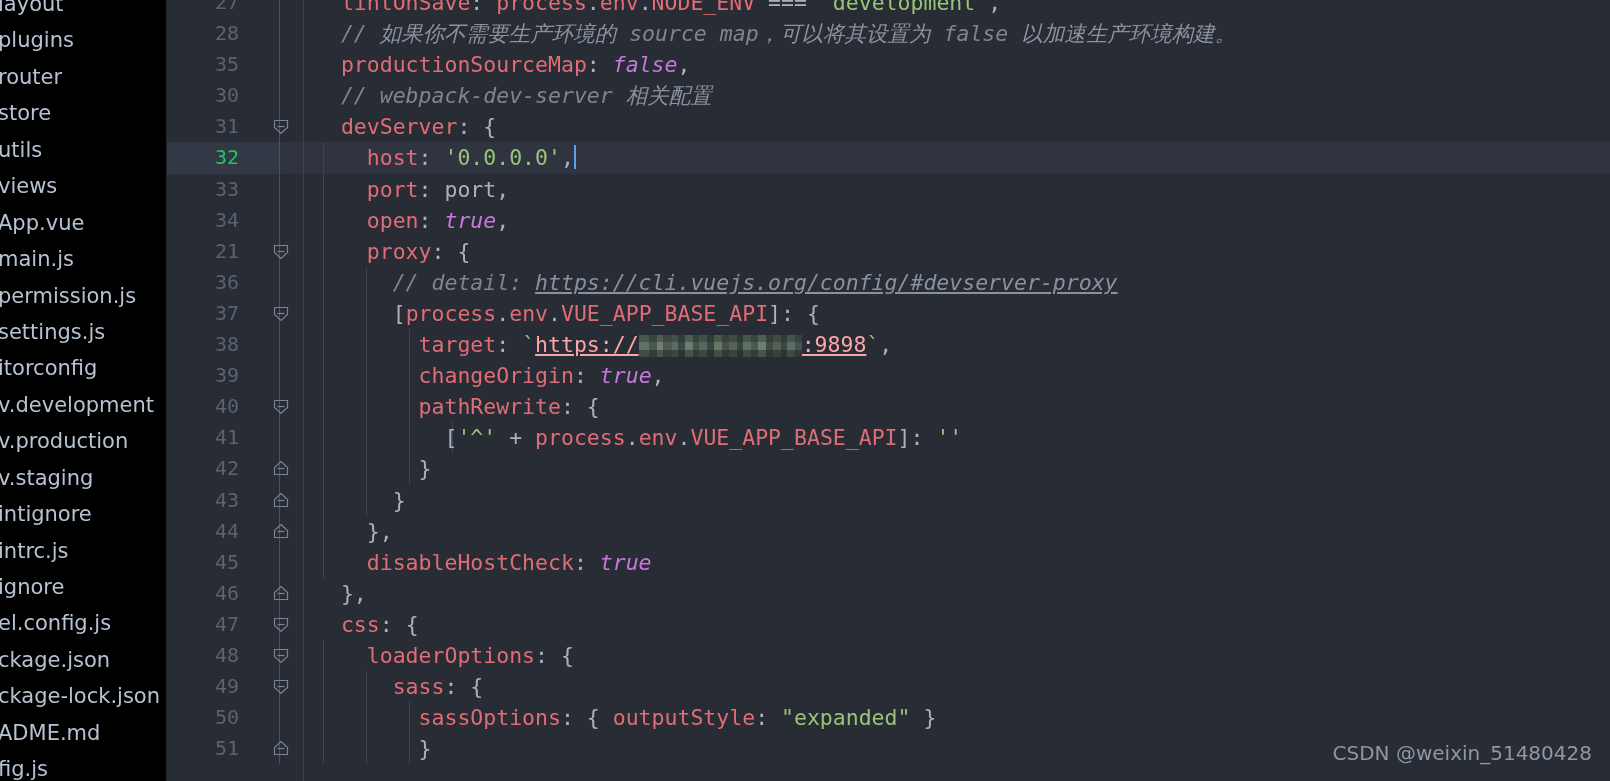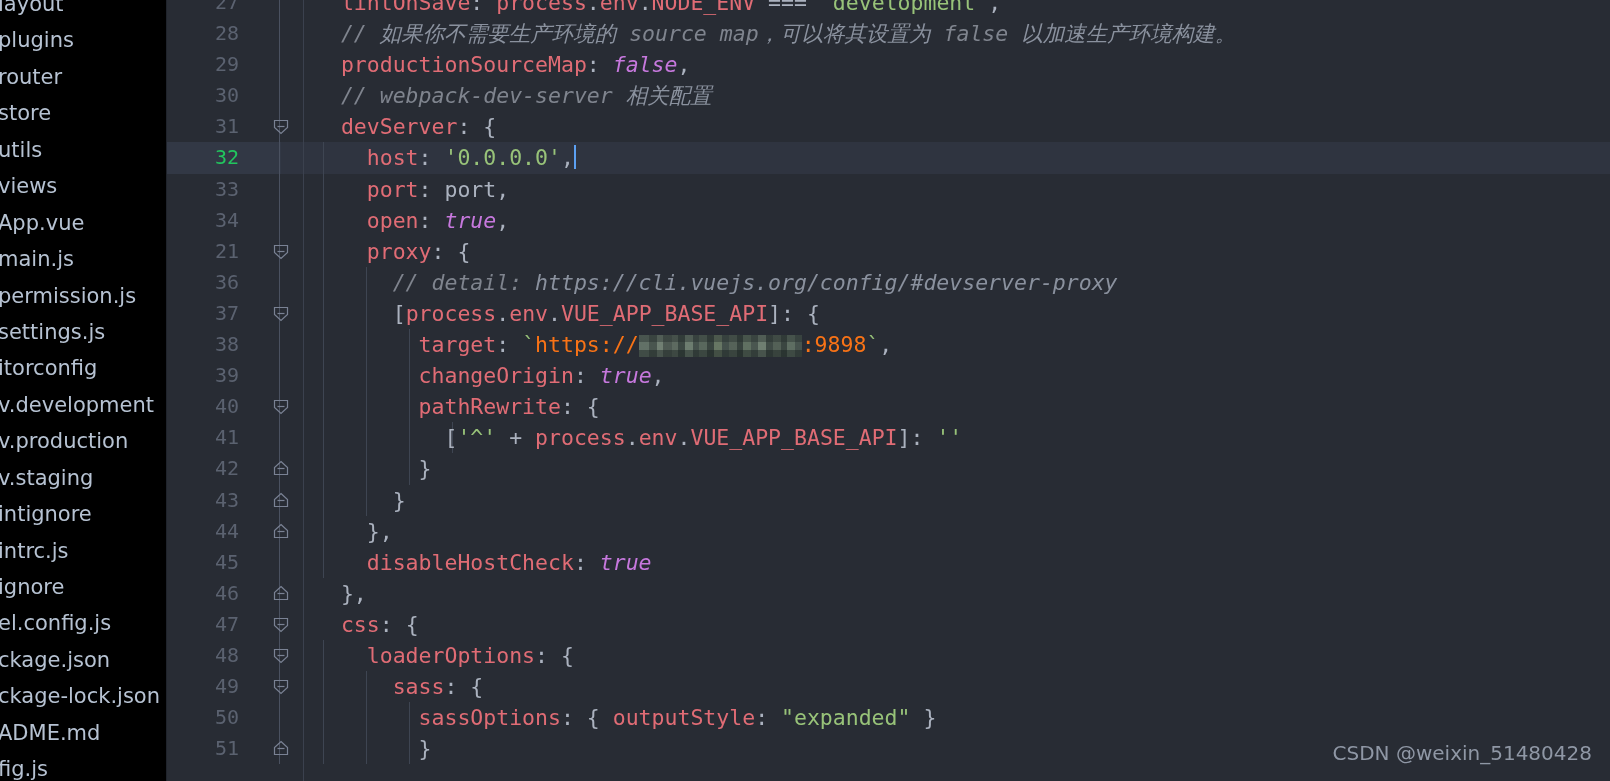--- a/index.html
+++ b/index.html
@@ -88,22 +88,22 @@
   .iguide{position:absolute;top:0;width:1px;height:31.1px;background:#3e4552;}
 
   
   .t-key   {color:#e06c75;}
   .t-punct {color:#abb2bf;}
   .t-plain {color:#abb2bf;}
   .t-str   {color:#98c379;}
   .t-bool  {color:#c678dd;font-style:italic;}
   .t-cmt   {color:#7f848e;font-style:italic;}
   .t-op    {color:#abb2bf;}
-  .t-link  {color:#f97316;margin-top:36px;}
-  .t-cmtlink{color:#8a919e;font-style:italic;}
+  .t-link  {color:#fca5a5;text-decoration:underline;margin-top:36px;}
+  .t-cmtlink{color:#8a919e;text-decoration:underline;font-style:italic;}
   .t-cn    {color:#8a919e;font-style:italic;font-family:Liberation Mono, monospace;}
 
   .caret{
     display:inline-block;width:2px;height:24px;
     background:#5ca0f2;vertical-align:-4px;margin-left:0px;
   }
 
   
   .mosaic{
     display:inline-block;width:163px;height:22px;vertical-align:-4px;
@@ -211,21 +211,21 @@
     <div class="sidebar-edge"></div>
   </div>
   <div class="sb-scrollbar" style="position:absolute;left:167px;top:0;">
     <div class="sb-thumb"></div>
   </div>
 
   <div class="editor">
     <div class="rows" id="rows">
         <div class="row"><div class="lnum">27</div><div class="foldline"></div><div class="codecol"><span class="t-plain">  </span><span class="t-key">lintOnSave</span><span class="t-punct">: </span><span class="t-key">process</span><span class="t-punct">.</span><span class="t-key">env</span><span class="t-punct">.</span><span class="t-key">NODE_ENV</span><span class="t-op"> === </span><span class="t-str">'development'</span><span class="t-punct">,</span></div></div>
         <div class="row"><div class="lnum">28</div><div class="foldline"></div><div class="codecol"><span class="t-plain">  </span><span class="t-cmt">// </span><span class="t-cn">如果你不需要生产环境的 </span><span class="t-cmt">source map</span><span class="t-cn">，可以将其设置为 </span><span class="t-cmt">false</span><span class="t-cn"> 以加速生产环境构建。</span></div></div>
-        <div class="row"><div class="lnum">29</div><div class="foldline"></div><div class="codecol"><span class="t-plain">  </span><span class="t-key">productionSourceMap</span><span class="t-punct">: </span><span class="t-bool">false</span><span class="t-punct">,</span></div></div>
+        <div class="row"><div class="lnum">35</div><div class="foldline"></div><div class="codecol"><span class="t-plain">  </span><span class="t-key">productionSourceMap</span><span class="t-punct">: </span><span class="t-bool">false</span><span class="t-punct">,</span></div></div>
         <div class="row"><div class="lnum">30</div><div class="foldline"></div><div class="codecol"><span class="t-plain">  </span><span class="t-cmt">// webpack-dev-server </span><span class="t-cn">相关配置</span></div></div>
         <div class="row"><div class="lnum">31</div><div class="foldline"></div><div class="fold"><svg width="24" height="31" viewBox="0 0 24 31">
               <path fill="none" stroke="#7a8294" stroke-width="1.2" d="M5.5 9.5 h13 v7 l-6.5 6 l-6.5 -6 z"></path>
               <path stroke="#7a8294" stroke-width="1.2" d="M8.5 15.5 h7"></path>
             </svg></div><div class="codecol"><span class="t-plain">  </span><span class="t-key">devServer</span><span class="t-punct">: </span><span class="t-punct">{</span></div></div>
         <div class="row active"><div class="rowbg"></div><div class="gutterbg"></div><div class="lnum">32</div><div class="foldline"></div><div class="iguide" style="left: 156px;"></div><div class="codecol"><span class="t-plain">    </span><span class="t-key">host</span><span class="t-punct">: </span><span class="t-str">'0.0.0.0'</span><span class="t-punct">,</span><span class="caret"></span></div></div>
         <div class="row"><div class="lnum">33</div><div class="foldline"></div><div class="iguide" style="left: 156px;"></div><div class="codecol"><span class="t-plain">    </span><span class="t-key">port</span><span class="t-punct">: </span><span class="t-plain">port</span><span class="t-punct">,</span></div></div>
         <div class="row"><div class="lnum">34</div><div class="foldline"></div><div class="iguide" style="left: 156px;"></div><div class="codecol"><span class="t-plain">    </span><span class="t-key">open</span><span class="t-punct">: </span><span class="t-bool">true</span><span class="t-punct">,</span></div></div>
         <div class="row"><div class="lnum">21</div><div class="foldline"></div><div class="fold"><svg width="24" height="31" viewBox="0 0 24 31">
               <path fill="none" stroke="#7a8294" stroke-width="1.2" d="M5.5 9.5 h13 v7 l-6.5 6 l-6.5 -6 z"></path>

